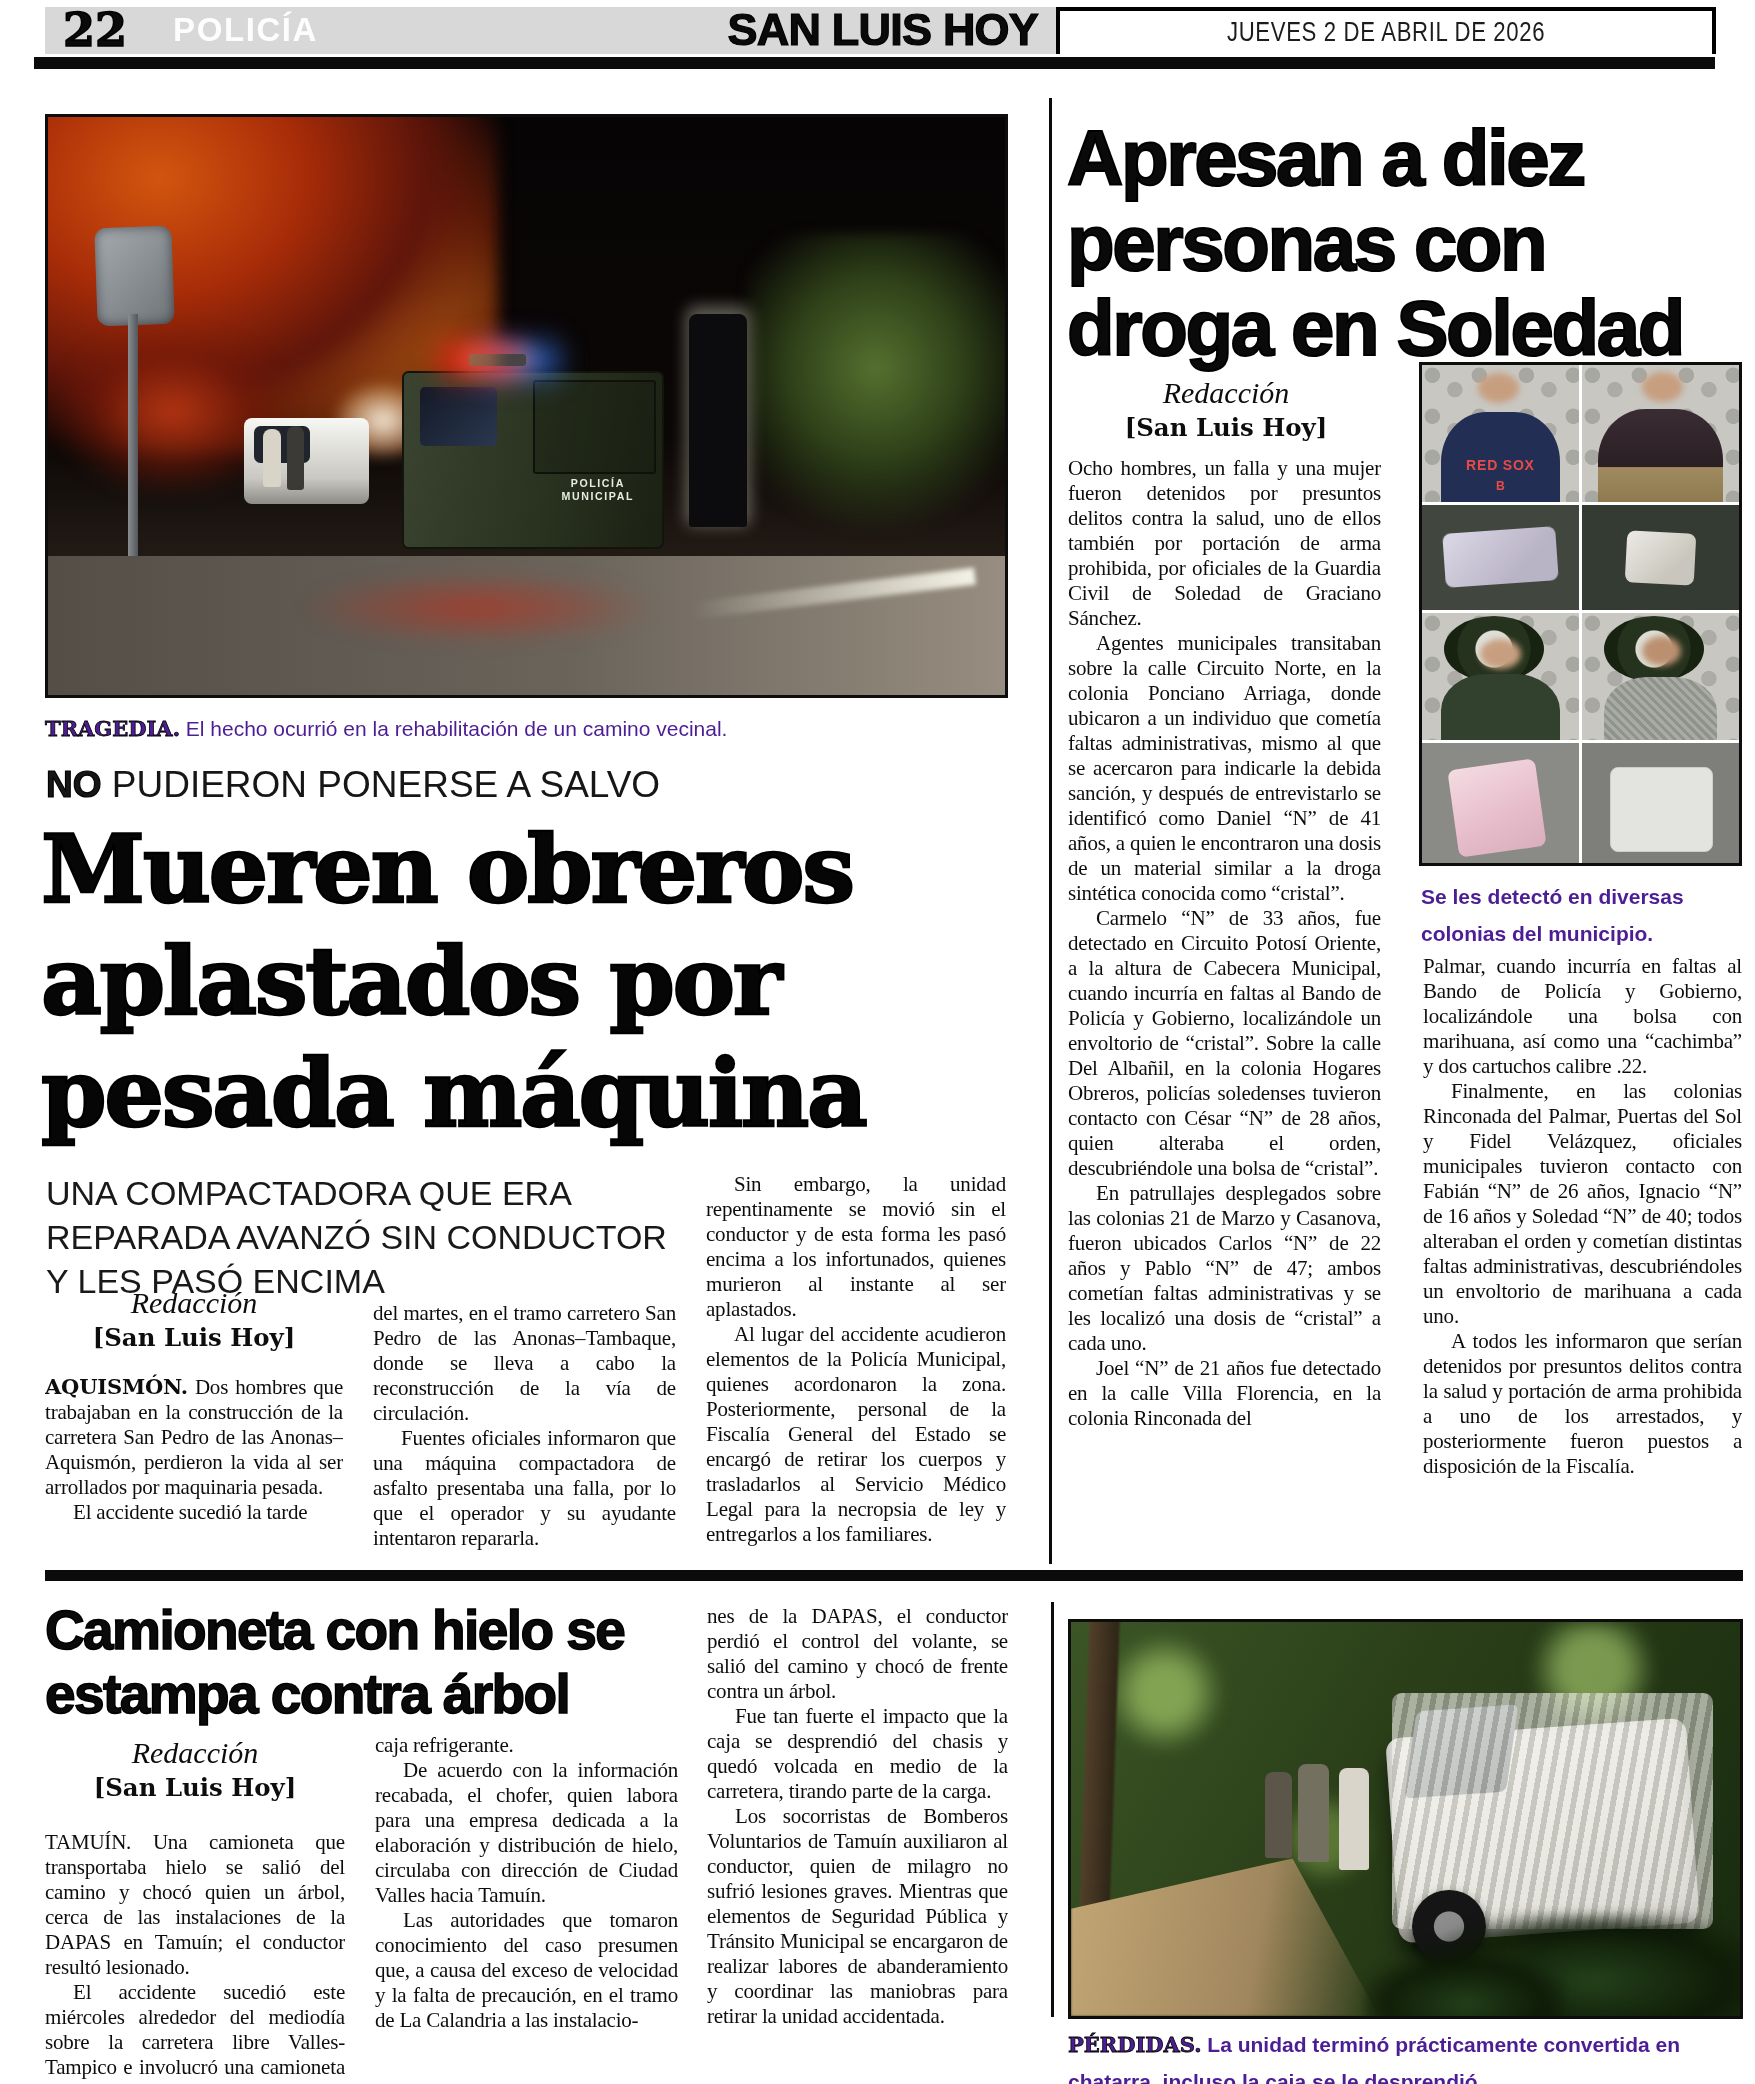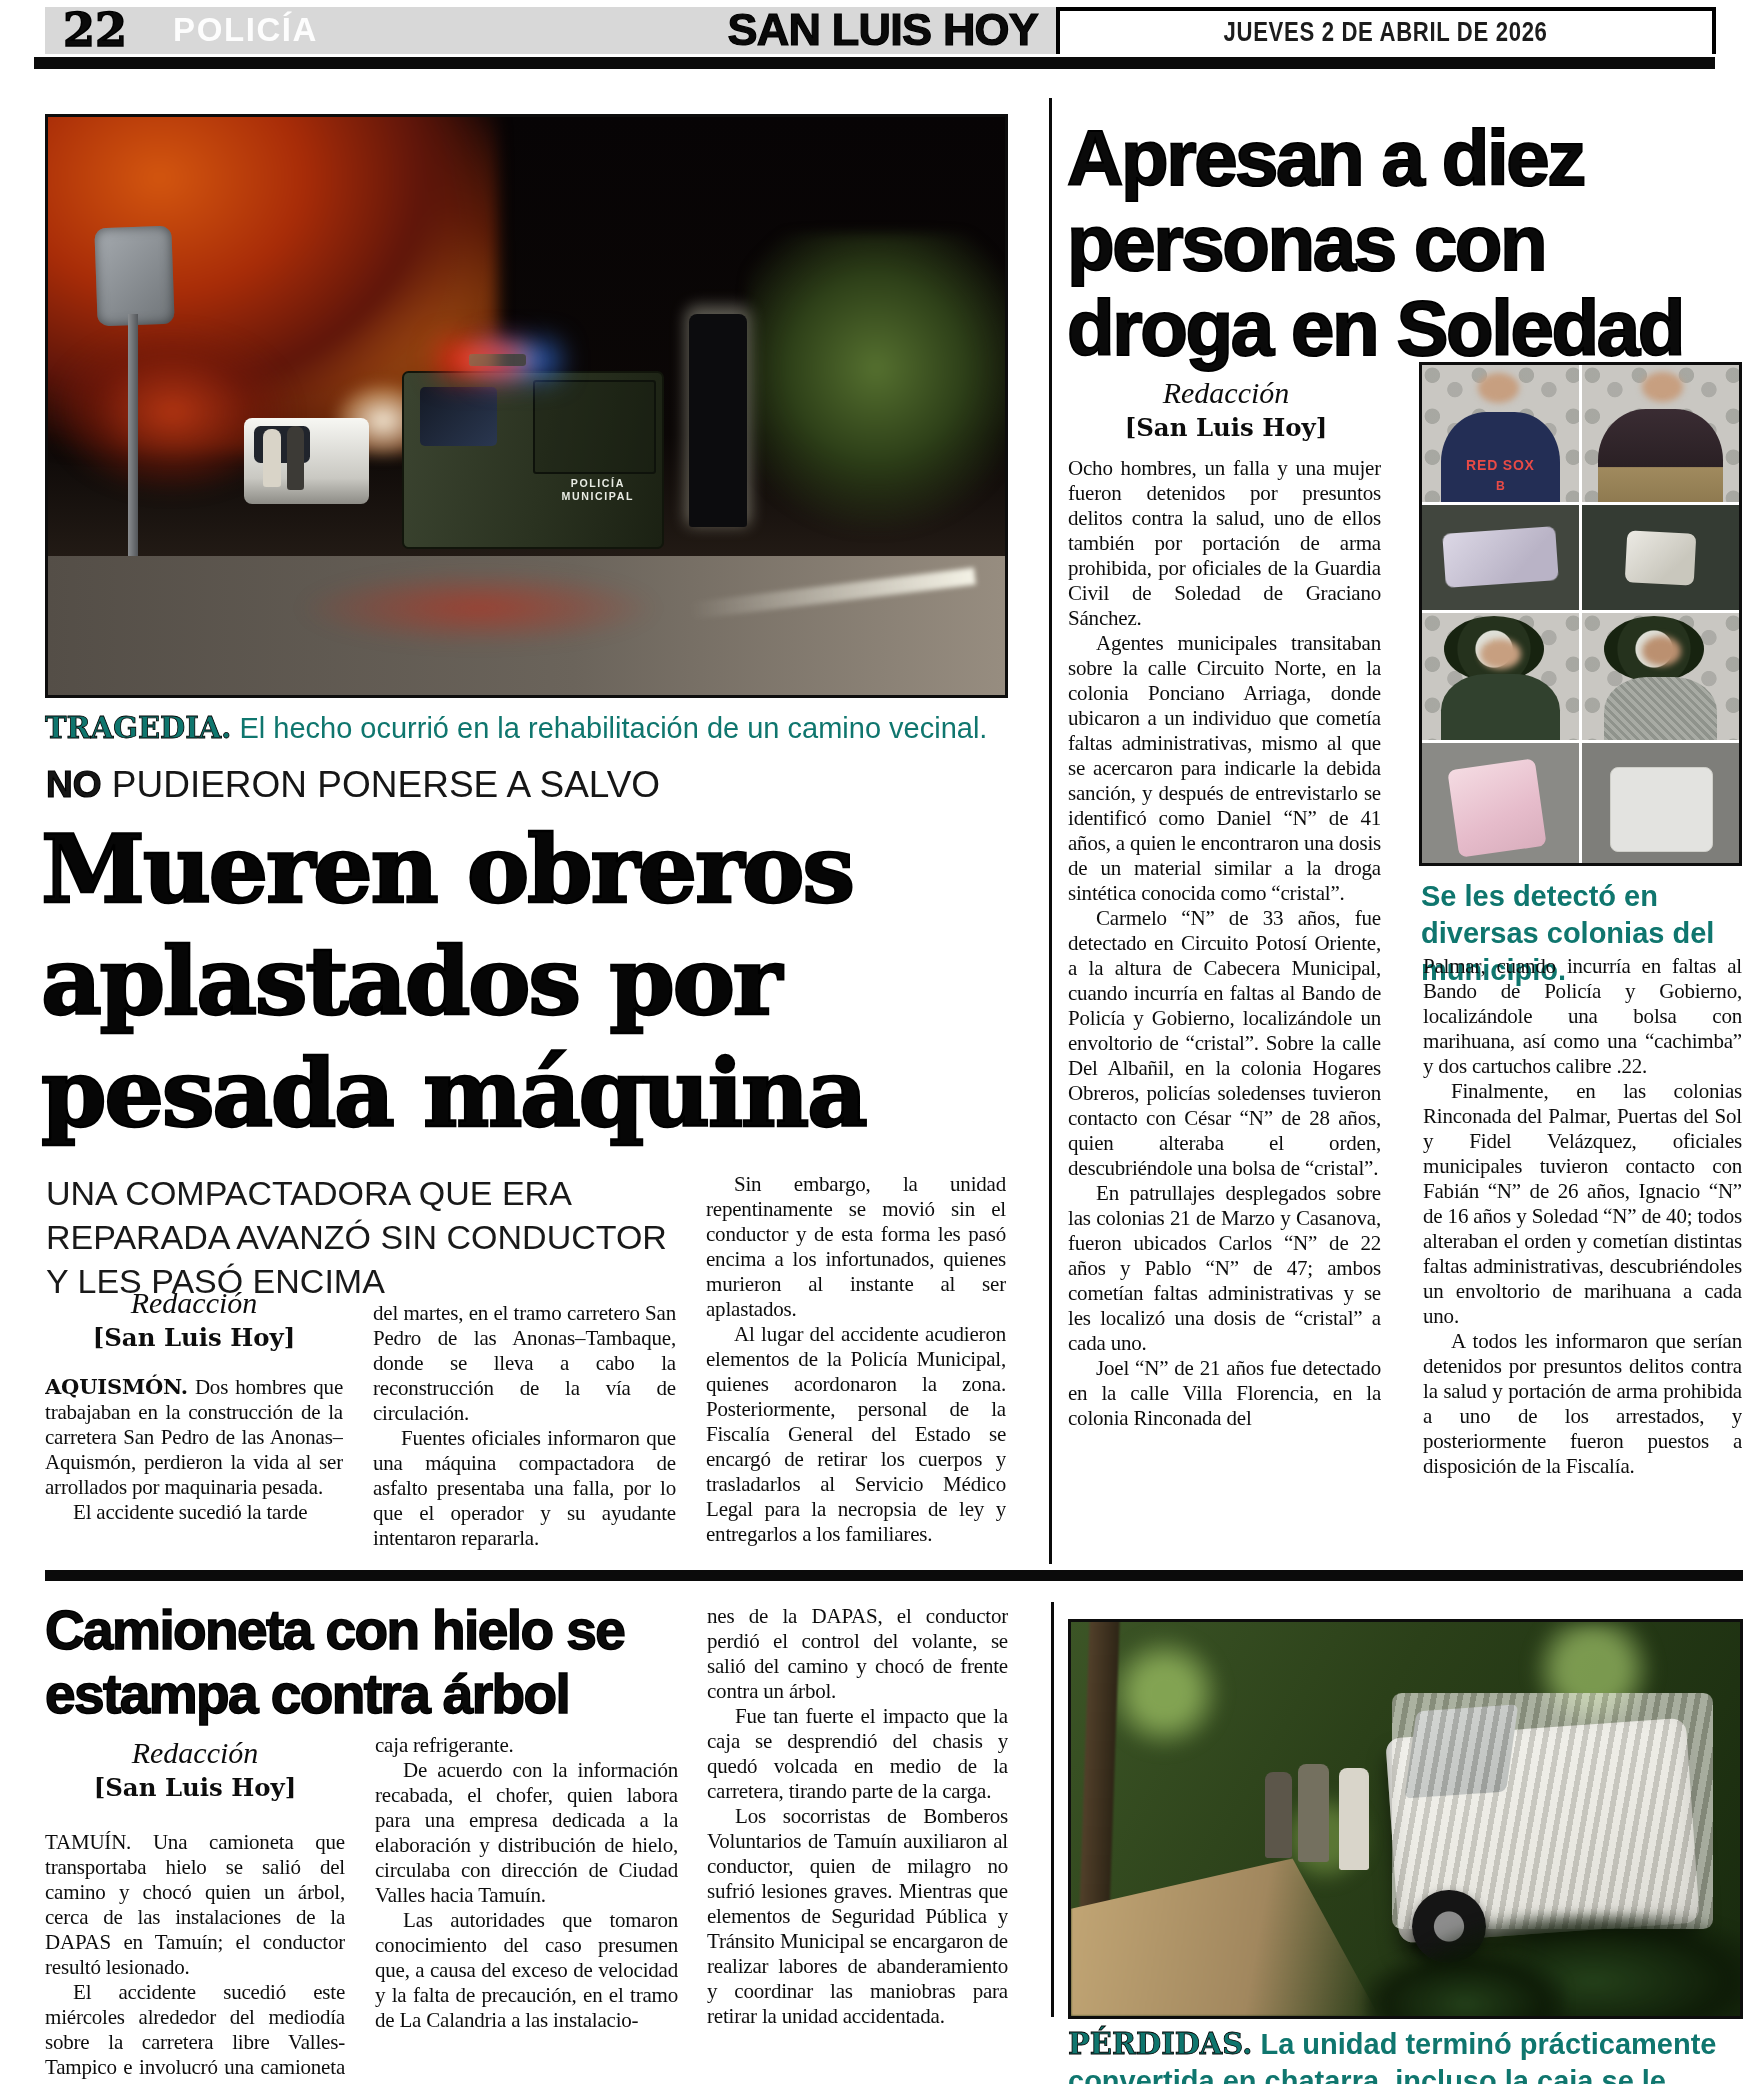--- a/index.html
+++ b/index.html
@@ -25,21 +25,21 @@
   .hl-serif{font-family:"DejaVu Serif",serif;font-weight:bold;-webkit-text-stroke:2.4px #000;letter-spacing:-2.4px;font-size:94px;line-height:112px;color:#060606;}
   .hl-sans{font-family:"Liberation Sans",sans-serif;font-weight:bold;color:#0a0a0a;}
   .right-hl{font-size:78px;line-height:85px;-webkit-text-stroke:2px #000;letter-spacing:-2.4px;}
   .bottom-hl{font-size:55px;line-height:64px;-webkit-text-stroke:1.5px #000;letter-spacing:-1.6px;}
   .kicker{font-family:"Liberation Sans",sans-serif;font-size:37px;color:#161616;letter-spacing:0;}
   .kicker b{-webkit-text-stroke:1.2px #000;}
   .subhead{font-family:"Liberation Sans",sans-serif;font-size:34px;line-height:44px;color:#191919;}
   .byline{text-align:center;}
   .byline .auth{font-family:"Liberation Serif",serif;font-style:italic;font-size:30px;}
   .byline .src{font-family:"DejaVu Serif",serif;font-weight:bold;font-size:24.4px;margin-top:3.3px;}
-  .caption{font-family:"Liberation Sans",sans-serif;font-size:29px;line-height:37px;color:#0f766e;}
+  .caption{font-family:"Liberation Sans",sans-serif;font-size:21px;line-height:37px;color:#4c1d95;}
   .caption .cap-lead{font-family:"DejaVu Serif",serif;font-weight:bold;-webkit-text-stroke:0.8px #000;}
   .caption.heavy{font-weight:bold;}
 
   
   .photo{border:3.3px solid #0d0d0d;overflow:hidden;background:#000;}
   .ph{position:absolute;}
 
   
   .np-base{inset:0;background:linear-gradient(180deg,#070405 0%,#0b0706 55%,#241c16 78%,#3a322a 100%);}
   .np-foliage{left:-5%;top:-8%;width:52%;height:66%;filter:blur(7.3px);
@@ -101,21 +101,21 @@
 </head>
 <body>
 
 <div class="page">
 
   <div class="abs hdr-bar" style="left:45px;top:6.5px;width:1011px;height:47px;padding:0 18px;box-sizing:border-box;">
     <span class="pagenum">22</span>
     <span class="section-lbl" style="margin-left:46px;">POLICÍA</span>
     <span class="masthead">SAN LUIS HOY</span>
   </div>
-  <div class="abs datebox" style="left:1056px;top:6.5px;width:660px;height:47px;box-sizing:border-box;font-weight:bold;">
+  <div class="abs datebox" style="left:1056px;top:6.5px;width:660px;height:47px;box-sizing:border-box;">
     <span>JUEVES 2  DE ABRIL DE 2026</span>
   </div>
   <div class="abs rule" style="left:34px;top:57px;width:1681px;height:12.2px;"></div>
 
   <div class="abs" style="left:1049px;top:98px;width:3.3px;height:1466px;background:#0b0b0b;"></div>
 
   <div class="abs photo" style="left:45px;top:114px;width:957px;height:578px;">
     <div class="ph np-base"></div>
     <div class="ph np-foliage"></div>
     <div class="ph np-foliage2"></div>

